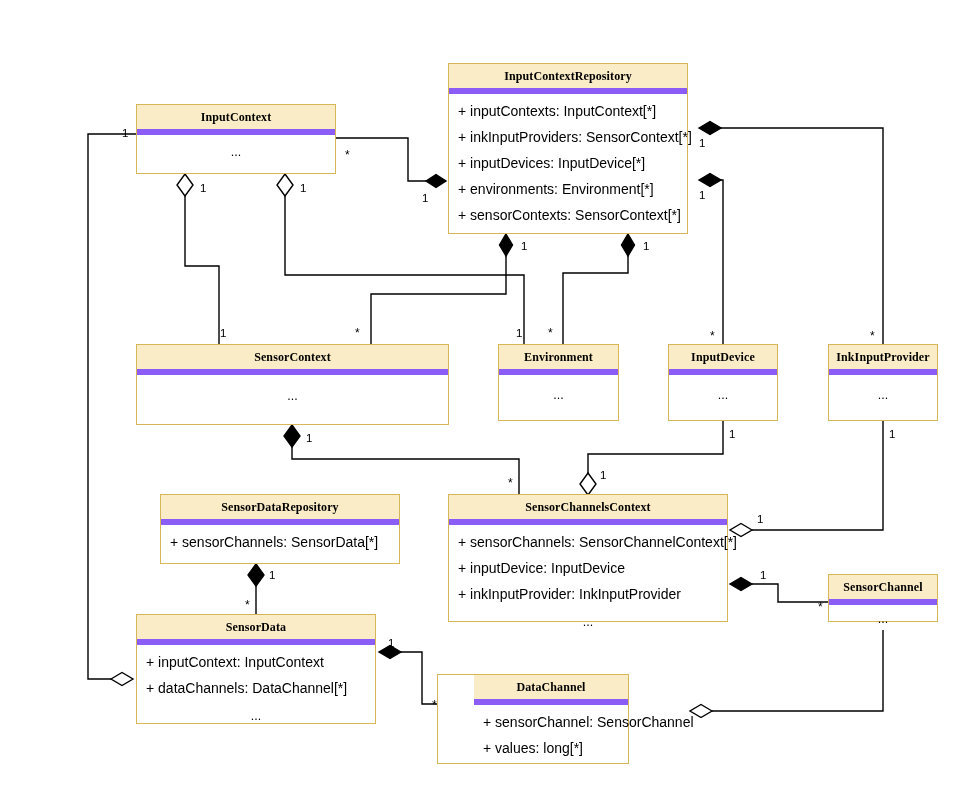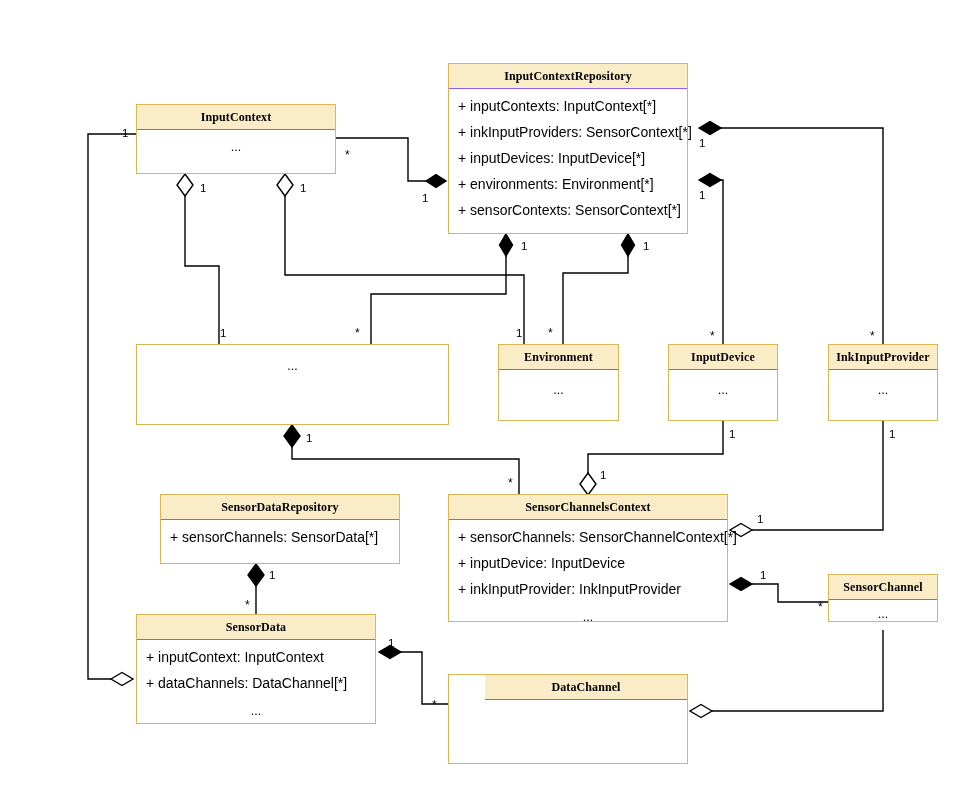--- a/index.html
+++ b/index.html
@@ -29,21 +29,21 @@
     position: absolute;
     box-sizing: border-box;
     border: 1px solid #d6b656;
     background: #ffffff;
     z-index: 5;
   }
   .uml-header {
     box-sizing: border-box;
     width: 100%;
     background: #fbecc8;
-    border-bottom: 1px solid #8b5cf6;
+    border-bottom: 6px solid #8b5cf6;
     text-align: center;
     font-weight: bold;
     font-size: 12px;
     font-family: "Liberation Serif", serif;
     color: #000000;
     line-height: 14px;
     padding: 5px 4px 5px 4px;
     letter-spacing: 0.1px;
   }
   .uml-body {
@@ -145,20 +145,21 @@
   </div>
 
   <div class="uml-class" style="left:136px; top:104px; width:200px; height:70px;">
     <div class="uml-header">InputContext</div>
     <div class="uml-body">
       <div class="uml-ellipsis" style="margin-top:11px;">...</div>
     </div>
   </div>
 
   <div class="uml-class" style="left:136px; top:344px; width:313px; height:81px;">
+    <div class="uml-header">SensorContext</div>
     <div class="uml-body">
       <div class="uml-ellipsis" style="margin-top:15px;">...</div>
     </div>
   </div>
 
   <div class="uml-class" style="left:498px; top:344px; width:121px; height:77px;">
     <div class="uml-header">Environment</div>
     <div class="uml-body">
       <div class="uml-ellipsis" style="margin-top:14px;">...</div>
     </div>
@@ -204,22 +205,26 @@
 
   <div class="uml-class" style="left:136px; top:614px; width:240px; height:110px;">
     <div class="uml-header">SensorData</div>
     <div class="uml-body">
       <div class="uml-attr" style="margin-top:11px;">+ inputContext: InputContext</div>
       <div class="uml-attr" style="margin-top:13px;">+ dataChannels: DataChannel[*]</div>
       <div class="uml-ellipsis" style="margin-top:15px;">...</div>
     </div>
   </div>
 
-  <div class="uml-class" style="left:448px; top:674px; width:240px; height:90px;padding-left:36px;">
+  <div class="uml-class" style="left:437px; top:674px; width:192px; height:90px;padding-left:36px;">
     <div class="uml-header">DataChannel</div>
+    <div class="uml-body">
+      <div class="uml-attr" style="margin-top:11px;">+ sensorChannel: SensorChannel</div>
+      <div class="uml-attr" style="margin-top:13px;">+ values: long[*]</div>
+    </div>
   </div>
 
   <div class="mult" style="left:122px; top:128px;">1</div>
   <div class="mult star" style="left:345px; top:150px;">*</div>
   <div class="mult" style="left:422px; top:193px;">1</div>
   <div class="mult" style="left:200px; top:183px;">1</div>
   <div class="mult" style="left:300px; top:183px;">1</div>
   <div class="mult" style="left:521px; top:241px;">1</div>
   <div class="mult" style="left:643px; top:241px;">1</div>
   <div class="mult" style="left:699px; top:138px;">1</div>

